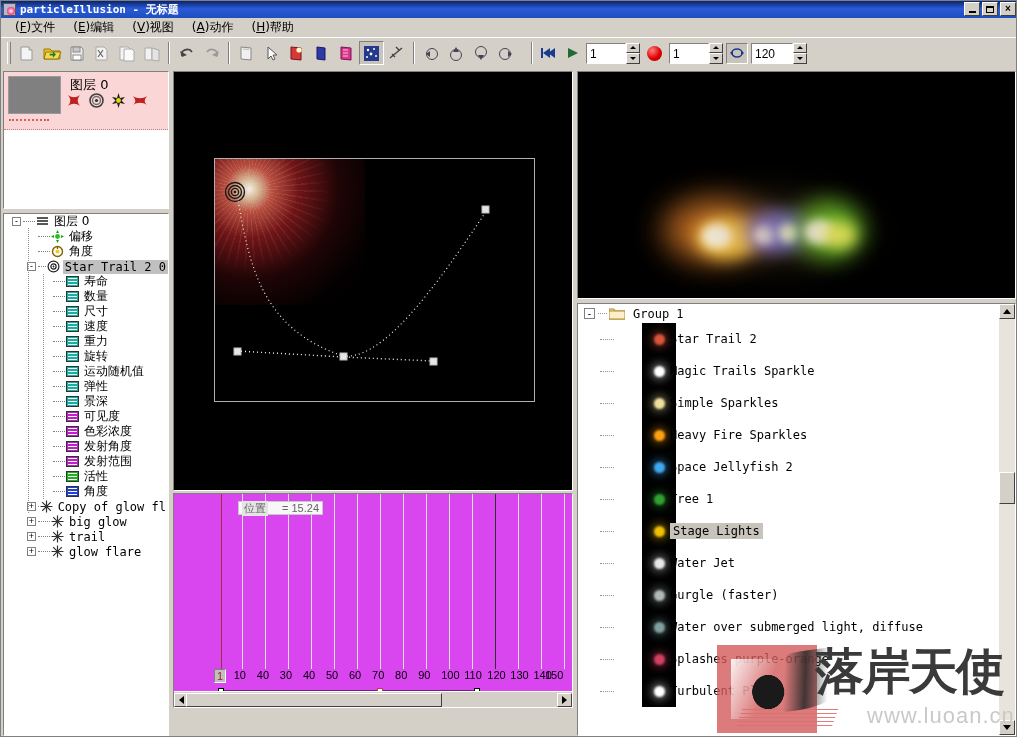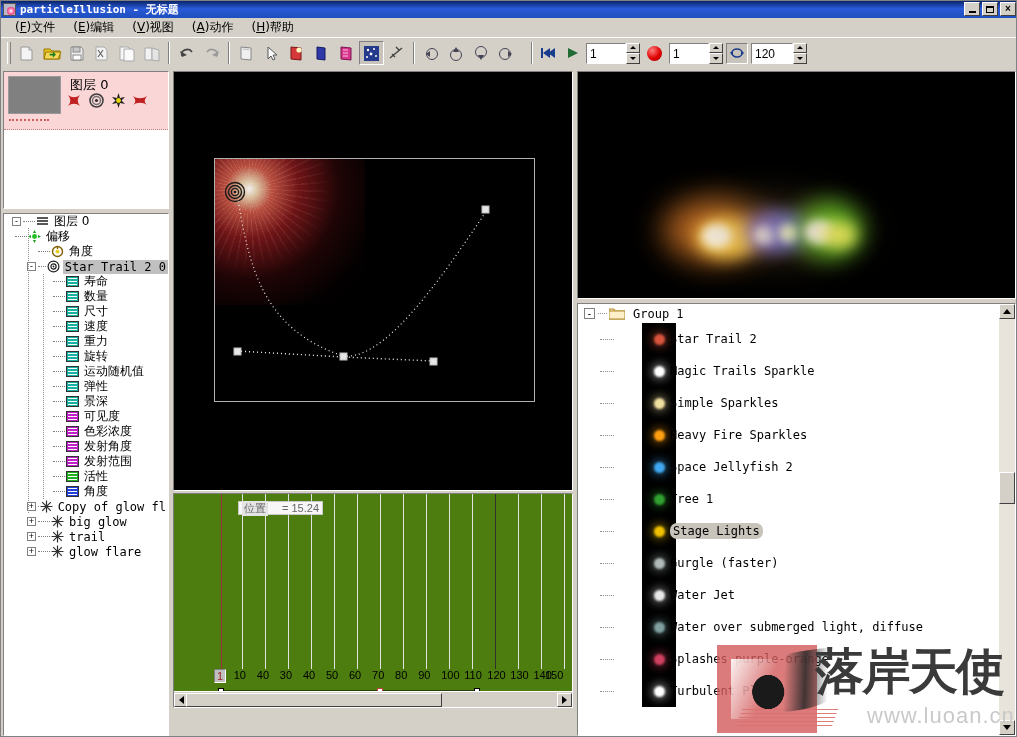--- a/index.html
+++ b/index.html
@@ -179,21 +179,21 @@
     -webkit-mask-image: radial-gradient(circle at 50% 50%, #000 6%, rgba(0,0,0,.55) 34%, rgba(0,0,0,0) 62%);
     mask-image: radial-gradient(circle at 50% 50%, #000 6%, rgba(0,0,0,.55) 34%, rgba(0,0,0,0) 62%);
   }
   .emitter-mark{
     position:absolute; left:9px; top:22px; width:22px;height:22px;
   }
 
   
   #graph-panel{
     position:absolute; left:172px; top:492px; width:400px; height:215px;
-    background:#4d7c0f; border:1px solid; border-color:#808080 #fff #fff #808080;
+    background:#d946ef; border:1px solid; border-color:#808080 #fff #fff #808080;
     overflow:hidden;
   }
   .gtip{
     position:absolute; left:64px; top:7px; height:14px;
     display:flex; align-items:center; border:1px solid #c8c8c8;
     background:#f7f7f7; padding:0 3px; font-size:11px; color:#666;
     font-family:"DejaVu Sans","Liberation Sans",sans-serif; white-space:nowrap;
   }
   .gtip .lbl{ background:#e4e4e4;padding:0 2px; }
   .gtip .val{ margin-left:14px; font-family:"Liberation Sans",sans-serif; }
@@ -256,21 +256,21 @@
   }
   .lib-thumb{
     position:absolute; left:64px; top:0; width:34px; height:32px; background:#000;
     display:flex;align-items:center;justify-content:center;overflow:hidden;
   }
   .lib-thumb .sp{ border-radius:50%; filter:blur(1.2px); }
   .lib-label{
     position:absolute; left:92px; font-size:12px;
     font-family:"DejaVu Sans Mono","Liberation Mono",monospace; white-space:nowrap;
   }
-  .lib-label.sel{ background:#c8c4bc; padding:1px 3px;border-radius:7px; }
+  .lib-label.sel{ background:#c8c4bc; padding:1px 3px; }
   .vscroll{
     position:absolute; right:0; top:0; width:16px; bottom:0; background:#e8e4dc;
   }
   .vscroll .arr{
     position:absolute; left:0; width:16px;height:15px;background:#d4d0c8;
     border:1px solid;border-color:#fff #404040 #404040 #fff;
     display:flex;align-items:center;justify-content:center;
   }
   .vscroll .thumb{
     position:absolute; left:0; width:16px; height:32px; background:#d4d0c8;
@@ -578,21 +578,21 @@
         <div class="tnode" style="padding-left:8px;">
           <span class="pmbox">-</span>
           <span class="dots"></span>
           <span class="ticon">
             <svg width="13" height="11" viewBox="0 0 13 11">
               <path d="M1 2 h11 M1 5 h11 M1 8 h11" stroke="#202020" stroke-width="1.6"></path>
             </svg>
           </span>
           <span class="tlabel cjk">图层   0</span>
         </div>
-        <div class="tnode" style="">
+        <div class="tnode" style="padding-left:23px;">
           <span style="width:11px;display:inline-block;flex:0 0 auto;"></span>
           <span class="dots"></span>
           <span class="ticon">
             <svg width="13" height="13" viewBox="0 0 13 13">
               <path d="M6.5 0 L8 3 L5 3 Z M6.5 13 L5 10 L8 10 Z M0 6.5 L3 5 L3 8 Z M13 6.5 L10 8 L10 5 Z" fill="#18a018"></path>
               <circle cx="6.5" cy="6.5" r="2.4" fill="#20c020"></circle>
             </svg>
           </span>
           <span class="tlabel cjk">偏移</span>
         </div>
@@ -974,30 +974,30 @@
           <div class="lib-item">
             <span class="treedots"></span>
             <span class="lib-thumb">
               <span class="sp" style="width:11px;height:11px;background:#f0c000;box-shadow:0 0 8px 3px #f0c00066;"></span>
             </span>
             <span class="lib-label sel">Stage Lights</span>
           </div>
           <div class="lib-item">
             <span class="treedots"></span>
             <span class="lib-thumb">
+              <span class="sp" style="width:11px;height:11px;background:#e8e8e8;box-shadow:0 0 8px 3px #e8e8e866;"></span>
+            </span>
+            <span class="lib-label">Water Jet</span>
+          </div>
+          <div class="lib-item">
+            <span class="treedots"></span>
+            <span class="lib-thumb">
               <span class="sp" style="width:11px;height:11px;background:#b0b8b8;box-shadow:0 0 8px 3px #b0b8b866;"></span>
             </span>
             <span class="lib-label">Gurgle (faster)</span>
-          </div>
-          <div class="lib-item">
-            <span class="treedots"></span>
-            <span class="lib-thumb">
-              <span class="sp" style="width:11px;height:11px;background:#e8e8e8;box-shadow:0 0 8px 3px #e8e8e866;"></span>
-            </span>
-            <span class="lib-label">Water Jet</span>
           </div>
           <div class="lib-item">
             <span class="treedots"></span>
             <span class="lib-thumb">
               <span class="sp" style="width:11px;height:11px;background:#80a0a0;box-shadow:0 0 8px 3px #80a0a066;"></span>
             </span>
             <span class="lib-label">Water over submerged light, diffuse</span>
           </div>
           <div class="lib-item">
             <span class="treedots"></span>

